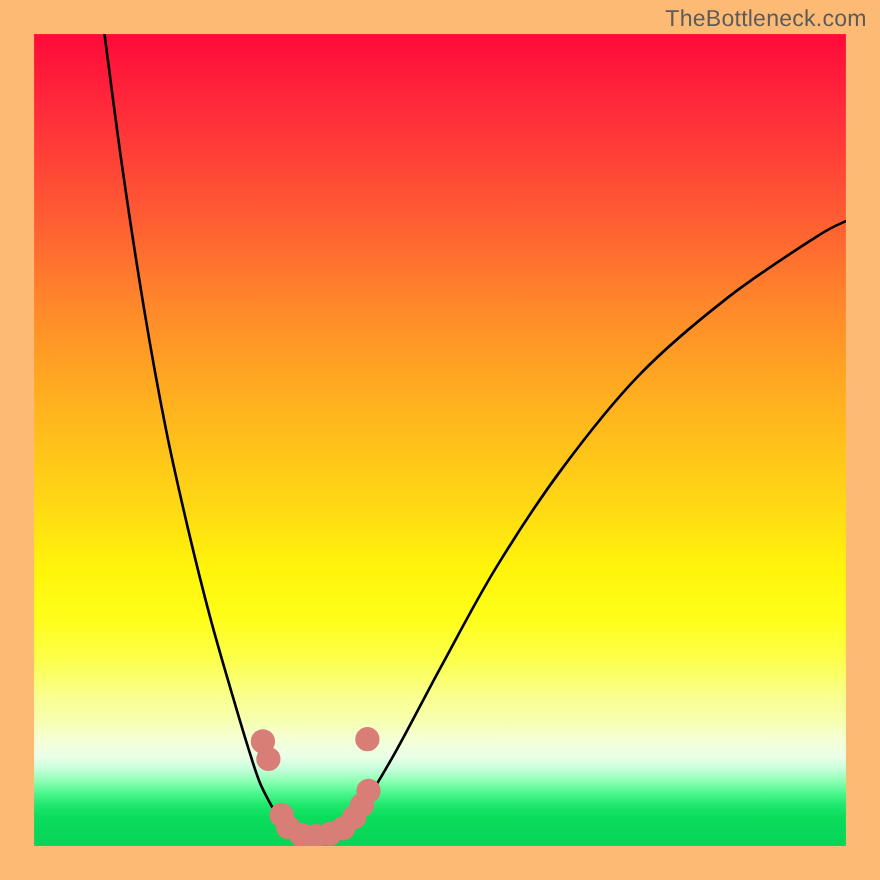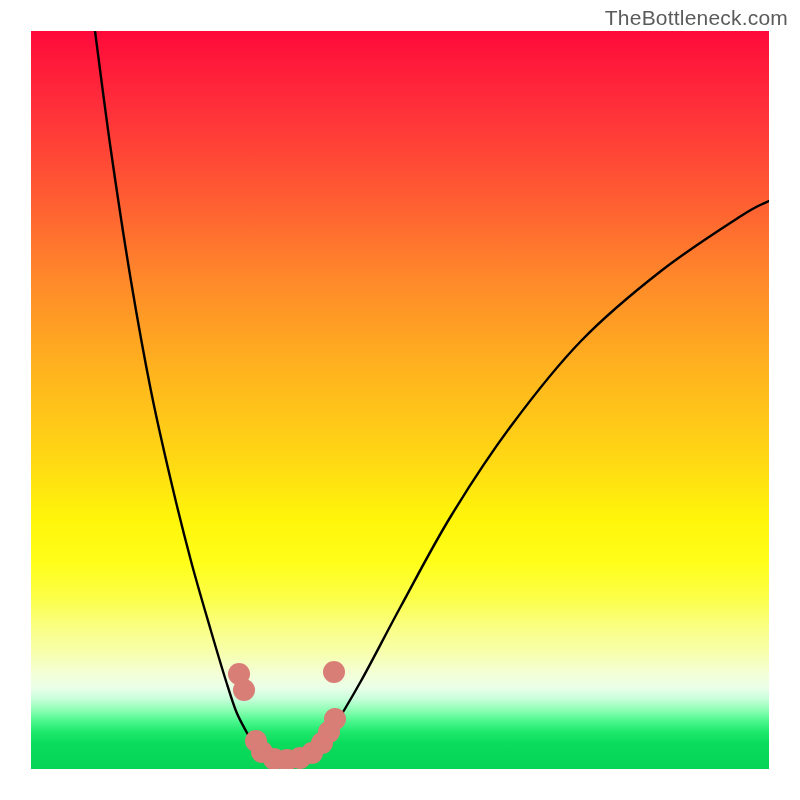--- a/index.html
+++ b/index.html
@@ -8,21 +8,21 @@
     width: 800px;
     height: 800px;
     background: #000;
     position: relative;
     overflow: hidden;
     font-family: Arial, Helvetica, sans-serif;
   }
   .frame {
     position: absolute;
     inset: 0;
-    background: #ffffff;
+    background: #fdba74;
   }
   .plot-area {
     position: absolute;
     left: 31px;
     top: 31px;
     width: 738px;
     height: 738px;
     overflow: hidden;
   }
   .gradient {

